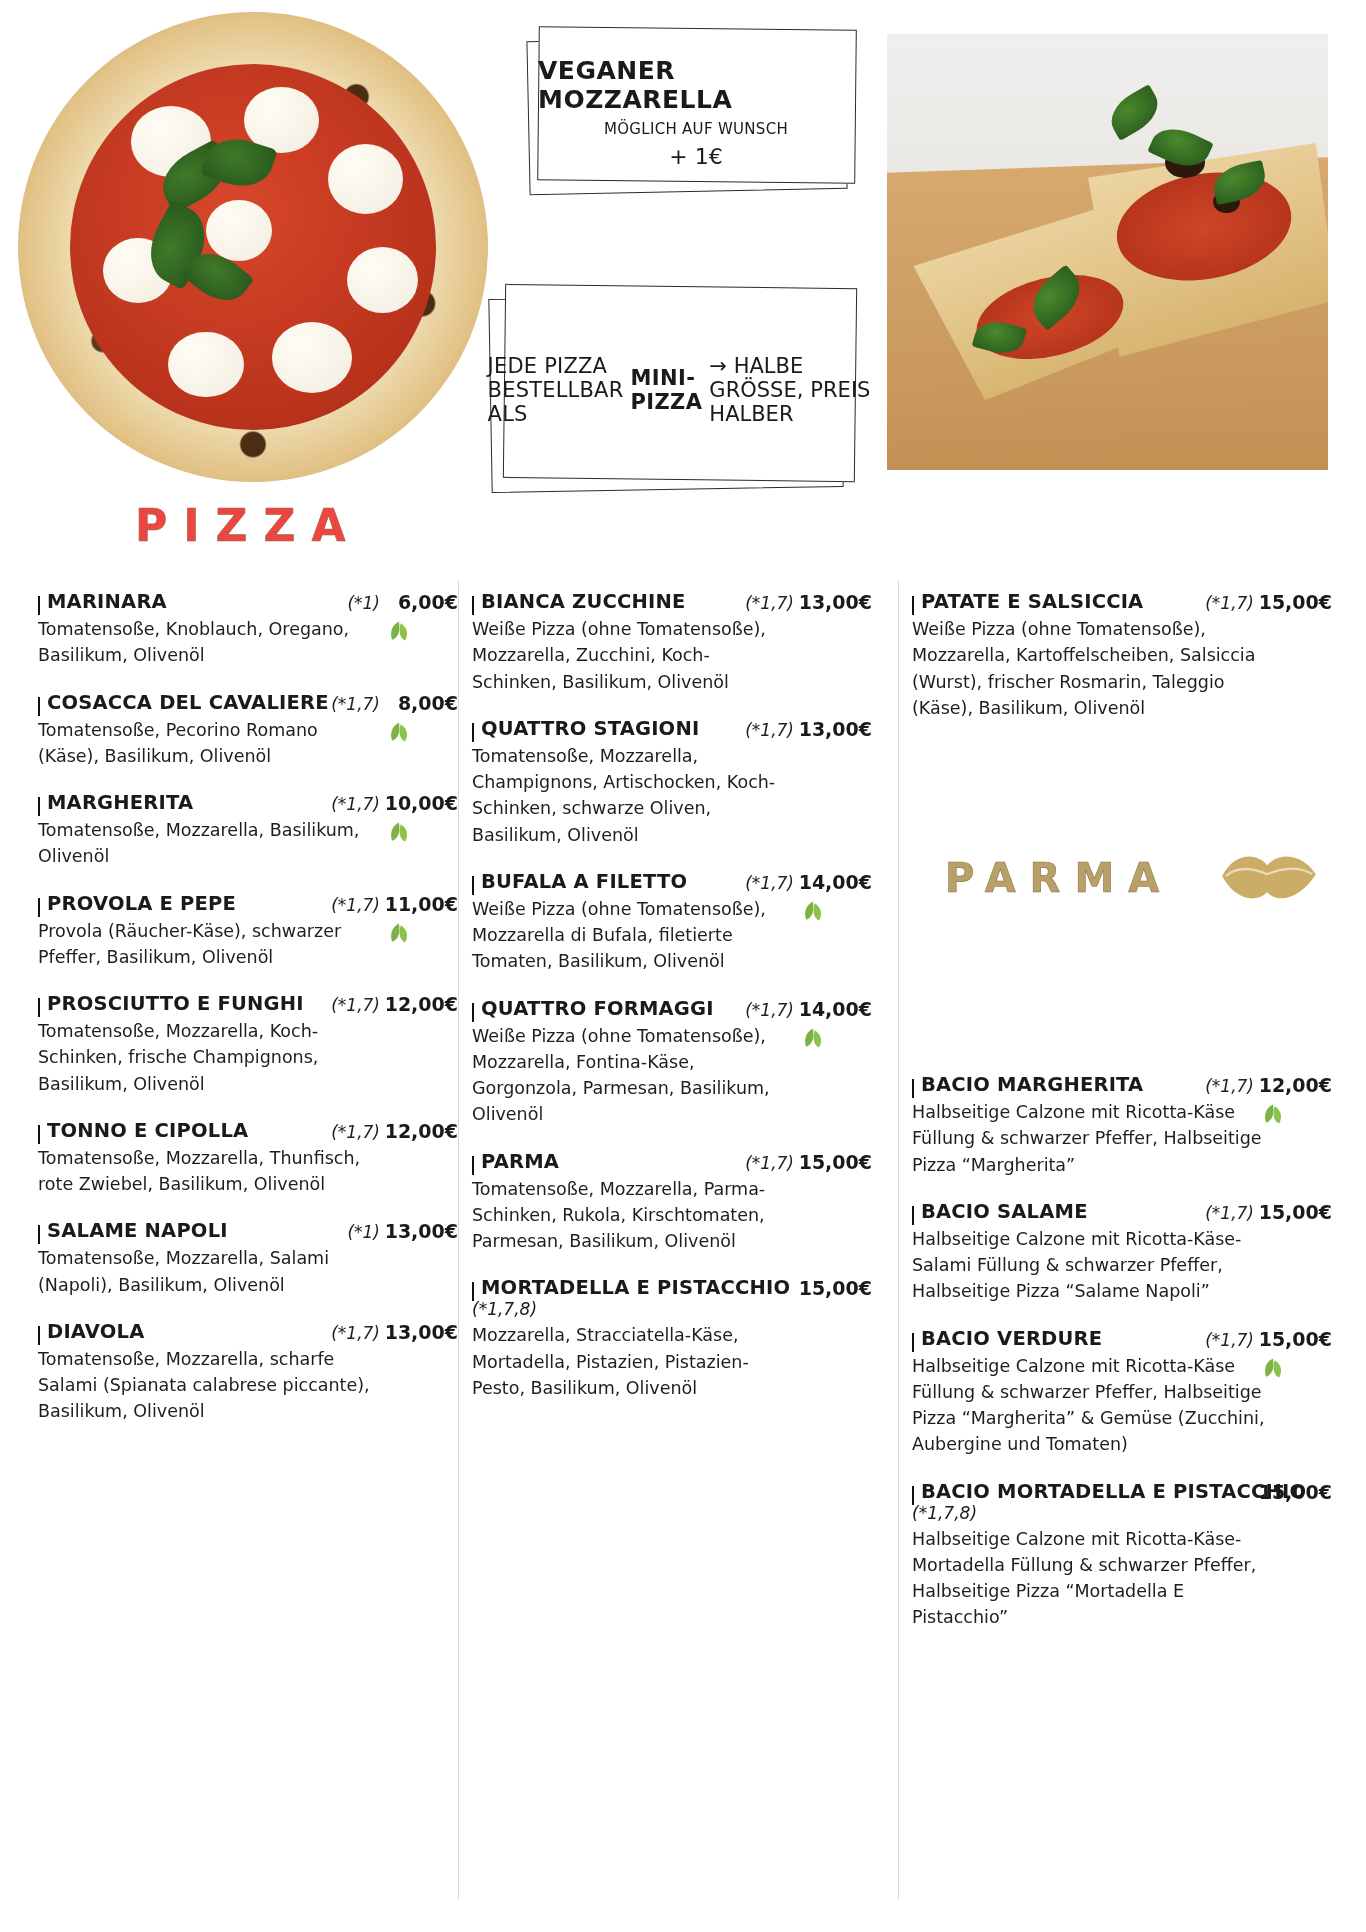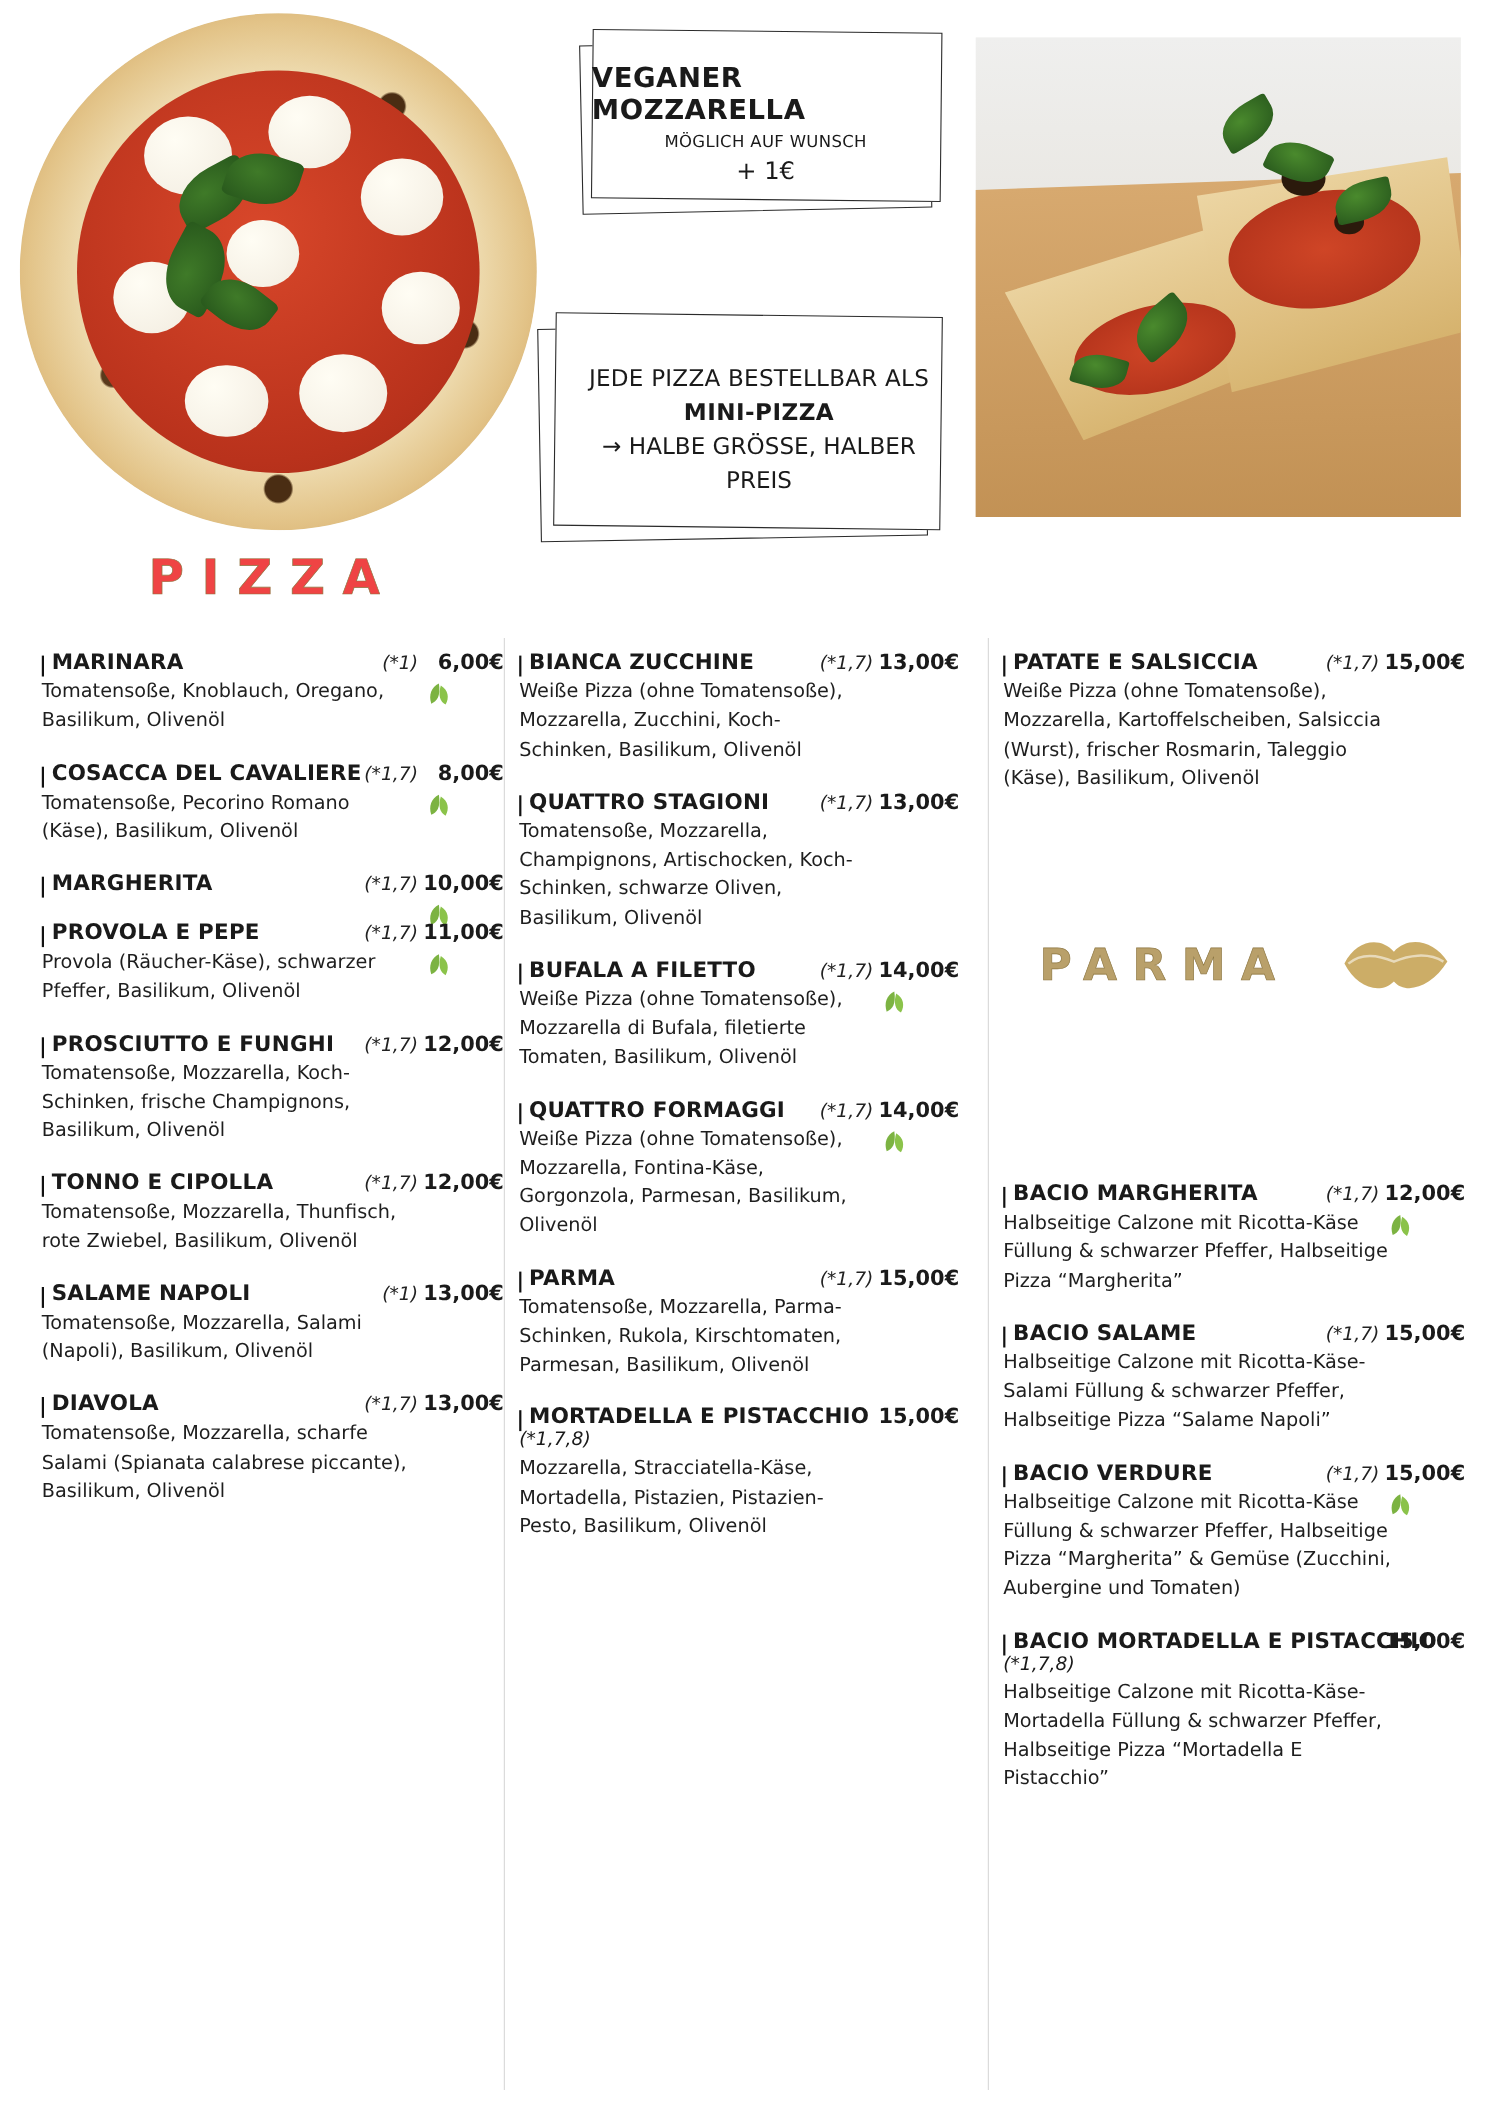--- a/index.html
+++ b/index.html
@@ -61,21 +61,21 @@
   .badge1-a{position:absolute;left:8px;top:14px;width:316px;height:152px;transform:rotate(-1.2deg);}
   .badge1-b{position:absolute;left:18px;top:4px;width:316px;height:152px;transform:rotate(.6deg);}
   .badge1-txt{position:absolute;left:18px;top:12px;width:316px;height:152px;display:flex;flex-direction:column;align-items:center;justify-content:center;gap:6px;}
   .b1-l1{font-size:25px;font-weight:700;letter-spacing:.5px;}
   .b1-l2{font-size:15px;letter-spacing:.3px;}
   .b1-l3{font-size:22px;}
 
   .badge2-wrap{position:absolute;left:486px;top:280px;width:390px;height:230px;}
   .badge2-a{position:absolute;left:4px;top:16px;width:350px;height:192px;transform:rotate(-1deg);}
   .badge2-b{position:absolute;left:18px;top:6px;width:350px;height:192px;transform:rotate(.7deg);}
-  .badge2-txt{position:absolute;left:18px;top:14px;width:350px;height:192px;display:flex;flex-direction:column;align-items:center;justify-content:center;gap:7px;margin-left:11px;}
+  .badge2-txt{position:absolute;left:18px;top:14px;width:350px;height:192px;display:flex;flex-direction:row;align-items:center;justify-content:center;gap:7px;}
   .b2-l1{font-size:21px;letter-spacing:.2px;}
   .b2-l2{font-size:21px;font-weight:700;letter-spacing:.4px;}
   .b2-l3{font-size:21px;}
   .b2-l4{font-size:21px;}
 
   
   .pizza-title{
     position:absolute;left:135px;top:500px;
     font-size:44px;letter-spacing:16px;font-weight:700;
     color:#ef4444;
@@ -209,20 +209,21 @@
             <path d="M17 6 C25 11, 26 19, 22 26 C16 23, 14 16, 17 6 Z" fill="#8bc34a"></path>
           </svg></span>
       </div>
       <div class="item">
         <div class="item-head">
           <span class="bar"></span>
           <span class="name">MARGHERITA</span>
           <span class="price">10,00€</span>
           <span class="alg" style="right: 78px;">(*1,7)</span>
         </div>
+        <div class="desc">Tomatensoße, Mozzarella, Basilikum, Olivenöl</div>
         <span class="leaf" style="right: 46px; top: 28px;"><svg viewBox="0 0 30 30" width="26" height="26">
             <path d="M15 4 C7 8, 4 16, 7 25 C13 23, 17 17, 15 4 Z" fill="#7cb342"></path>
             <path d="M17 6 C25 11, 26 19, 22 26 C16 23, 14 16, 17 6 Z" fill="#8bc34a"></path>
           </svg></span>
       </div>
       <div class="item">
         <div class="item-head">
           <span class="bar"></span>
           <span class="name">PROVOLA E PEPE</span>
           <span class="price">11,00€</span>

